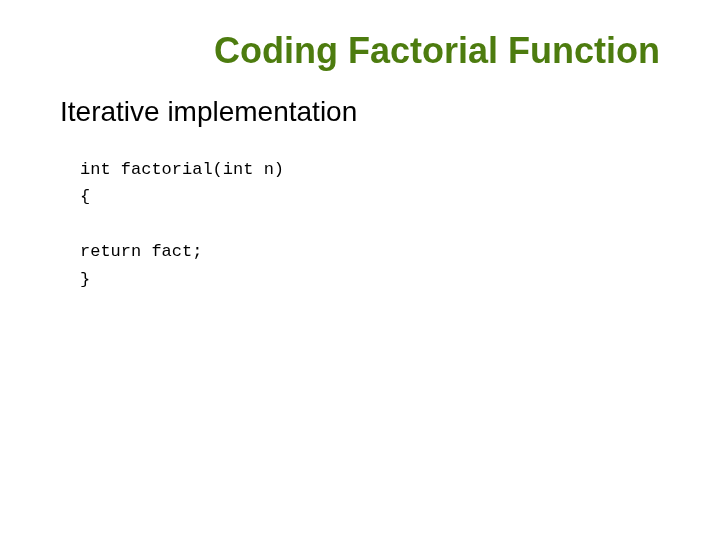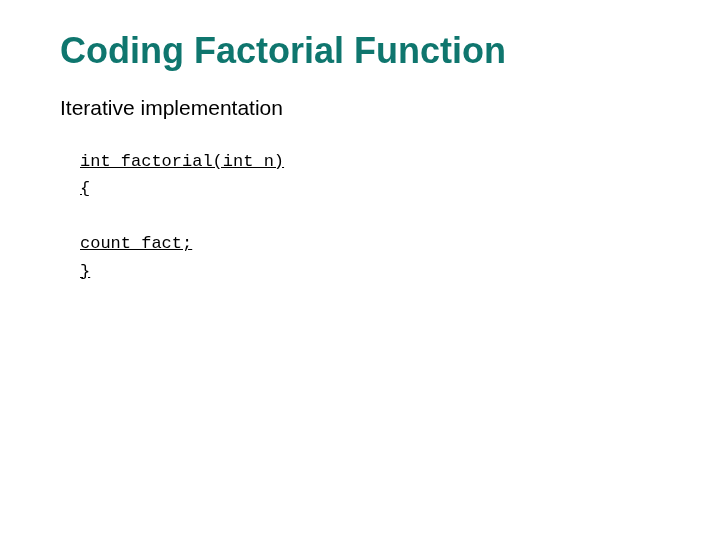--- a/index.html
+++ b/index.html
@@ -13,42 +13,41 @@
       height: 540px;
       background: #ffffff;
       font-family: Arial, Helvetica, sans-serif;
       display: flex;
       flex-direction: column;
       align-items: flex-start;
       padding: 30px 60px;
     }
 
     .title {
-      color: #0f766e;
+      color: #4d7c0f;
       font-size: 36px;
       font-weight: bold;
-      text-align: left;
+      text-align: right;
       width: 100%;
       margin-bottom: 24px;
     }
 
     .subtitle {
       color: #000000;
-      font-size: 21px;
+      font-size: 28px;
       font-weight: normal;
       margin-bottom: 28px;
     }
 
     .code-block {
       font-family: 'Courier New', Courier, monospace;
       font-size: 17px;
       color: #000000;
       line-height: 1.6;
       margin-left: 20px;
-      text-decoration: underline;
     }
 
     .code-gap {
       height: 14px;
     }
   </style>
 </head>
 <body>
 
 <div class="title">Coding Factorial Function</div>
@@ -57,18 +56,18 @@
 <div class="code-block">
   <div>
     <span>int factorial(int n)</span>
   </div>
   <div>
     <span>{</span>
   </div>
   <div class="code-gap"></div>
   <div class="code-gap"></div>
   <div>
-    <span>count fact;</span>
+    <span>return fact;</span>
   </div>
   <div>
     <span>}</span>
   </div>
 </div>
 
 </body></html>

